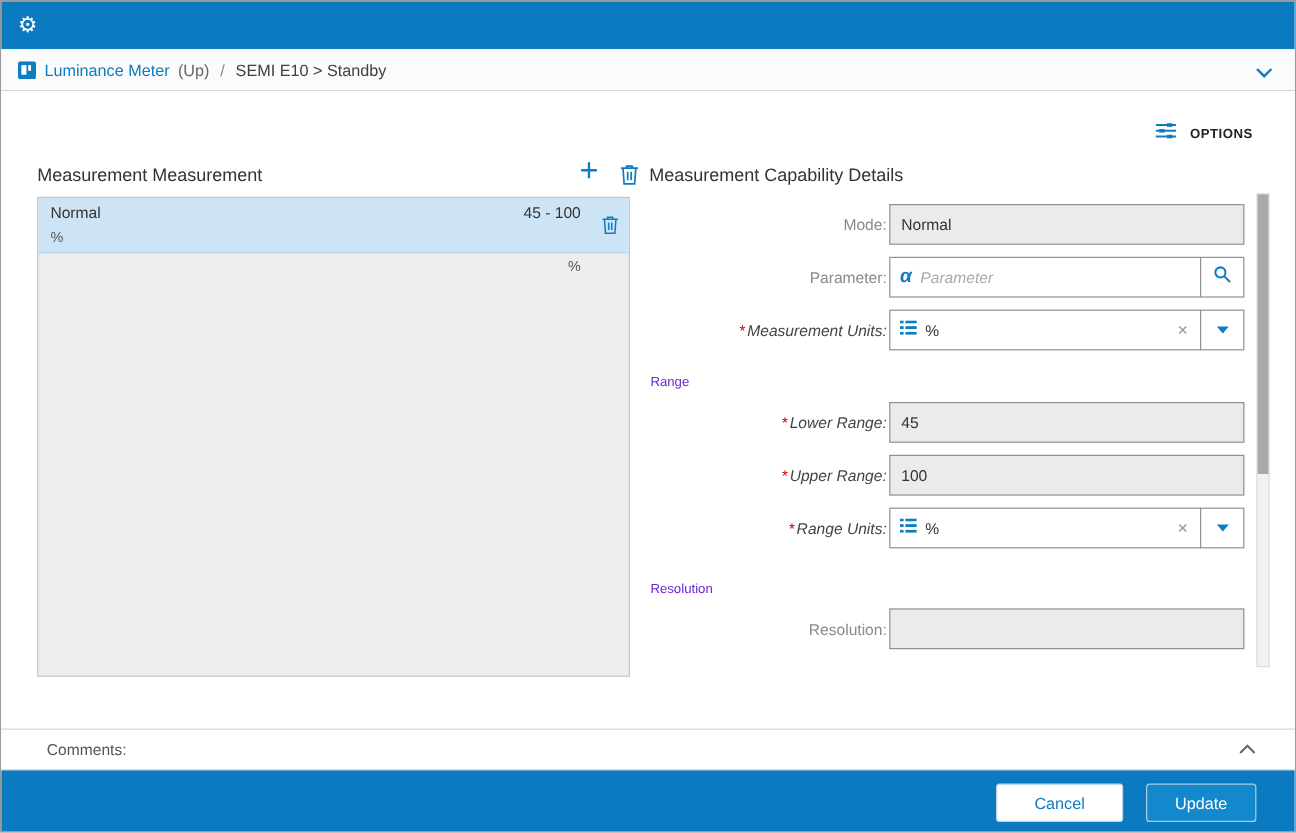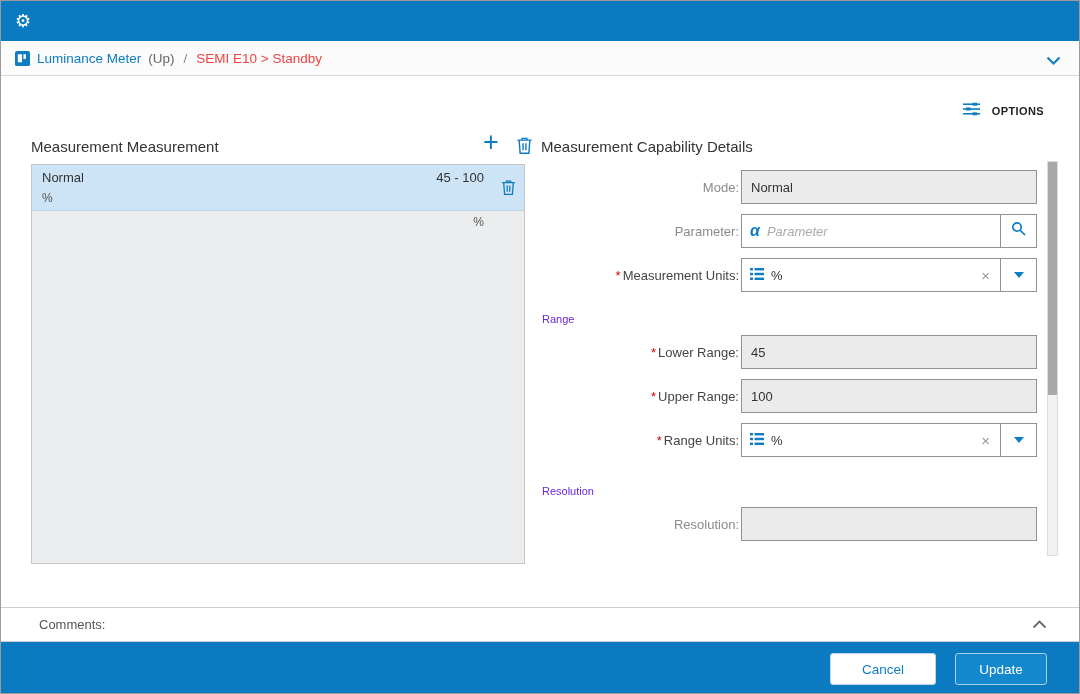--- a/index.html
+++ b/index.html
@@ -19,21 +19,21 @@
   
   .breadcrumb {
     height:35px; background:#fbfbfb; border-bottom:1px solid #d8d8d8;
     display:flex; align-items:center; padding:0 14px; gap:7px; font-size:13.5px;
     position:relative;
   }
   .breadcrumb .dev-icon { display:flex; }
   .breadcrumb .link { color:#0e7cc1; }
   .breadcrumb .up { color:#666; }
   .breadcrumb .sep { color:#888; margin:0 2px; }
-  .breadcrumb .path { color:#ef4444; }
+  .breadcrumb .path { color:#404040; }
   .breadcrumb .chev { position:absolute; right:18px; top:12px; cursor:pointer; }
   
   .main { position:relative; height:531px; background:#fff; }
   .options {
     position:absolute; right:35px; top:26px; display:flex; align-items:center;
     gap:12px; cursor:pointer;
   }
   .options .opt-label { font-size:11px; font-weight:bold; color:#222; letter-spacing:.4px; }
   .list-title { position:absolute; left:30px; top:62px; font-size:15px; color:#333; }
   .plus-btn {
@@ -53,21 +53,21 @@
   .li-mid { display:flex; flex-direction:column; justify-content:space-between; align-items:flex-end;gap:30px; }
   .li-name { font-size:13px; color:#333; }
   .li-unit { font-size:12px; color:#555; }
   .li-range { font-size:13px; color:#333; }
   .li-trash { width:32px; display:flex; align-items:center; justify-content:flex-end; cursor:pointer; }
   
   .details-title { position:absolute; left:540px; top:62px; font-size:15px; color:#333; }
   .details-form { position:absolute; left:540px; top:94px; width:503px; }
   .frow { display:flex; align-items:center; height:34px; margin-bottom:10px; }
   .flabel { width:200px; text-align:right; padding-right:2px; font-size:13px; color:#8a8a8a; white-space:nowrap; }
-  .flabel.req { color:#444; }
+  .flabel.req { color:#444;font-style:italic; }
   .req-star { color:#cc0000; margin-right:2px; }
   .ffield { width:296px; display:flex; }
   .tinput {
     width:100%; height:34px; border:1px solid #919191; background:#ebebeb;
     padding:0 9px; font-size:13px; color:#333; font-family:"Liberation Sans",sans-serif;
   }
   .combo-box {
     flex:1; height:34px; border:1px solid #919191; background:#fff;
     display:flex; align-items:center; gap:7px; padding:0 8px;
   }

